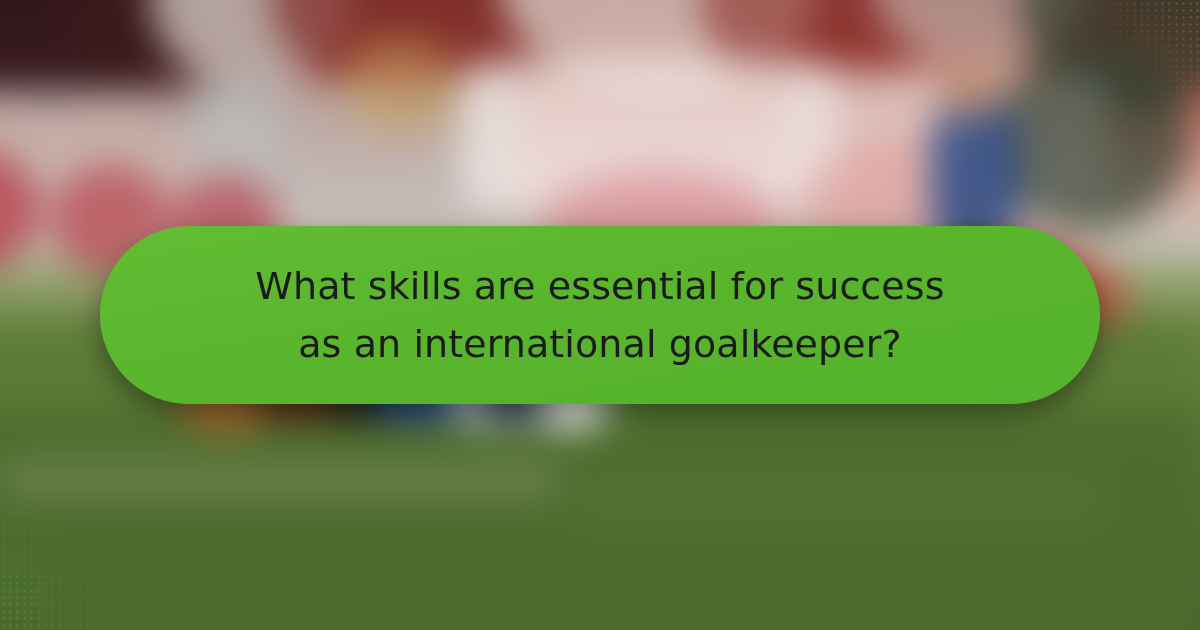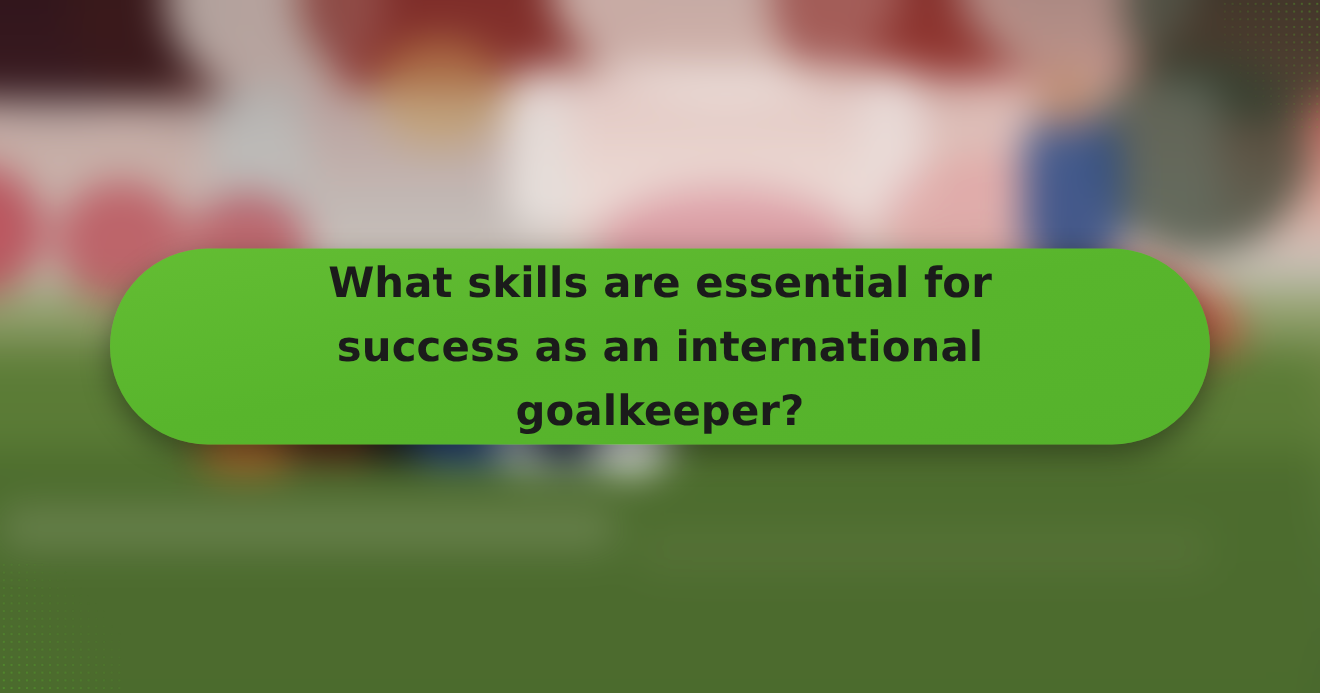--- a/index.html
+++ b/index.html
@@ -143,21 +143,21 @@
     justify-content: center;
     box-sizing: border-box;
     padding: 0 70px;
   }
 
   .question-text {
     margin: 0;
     color: #1b1b1b;
     font-size: 38px;
     line-height: 58px;
-    font-weight: 700;
+    font-weight: 400;
     text-align: center;
     letter-spacing: 0.1px;
     max-width: 740px;
   }
 </style>
 </head>
 <body>
 
 <div id="stage">
 

